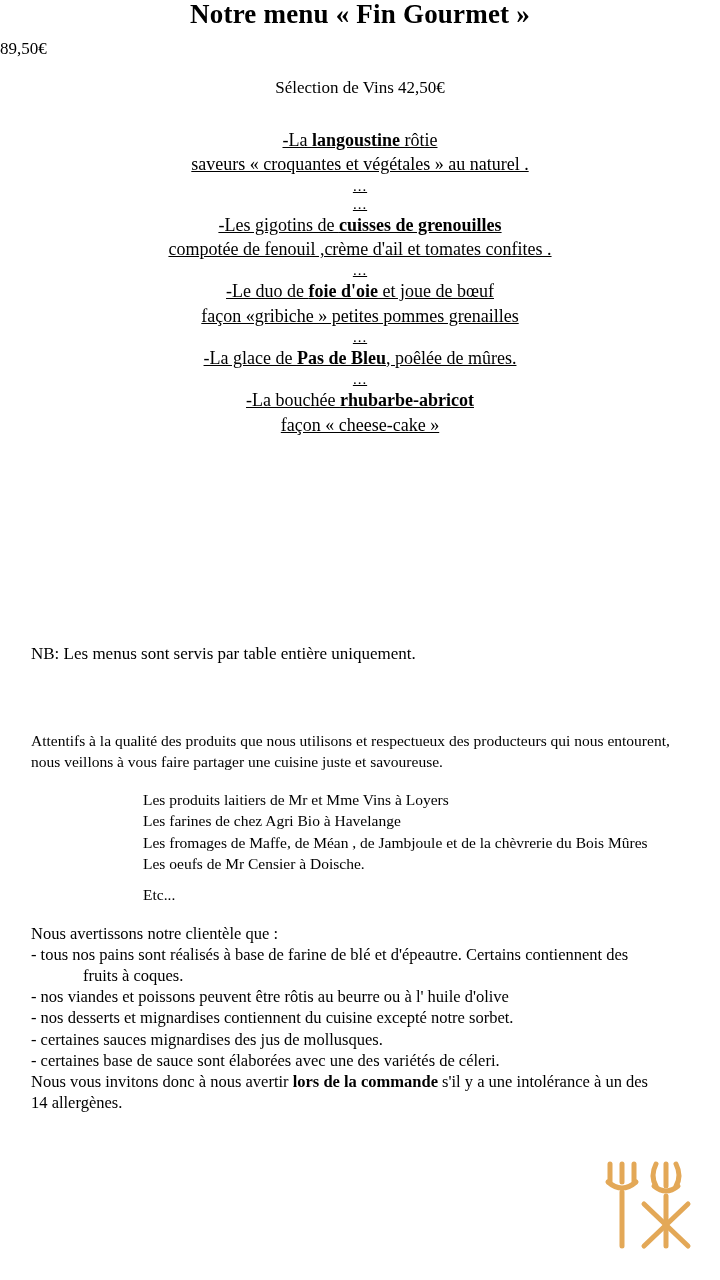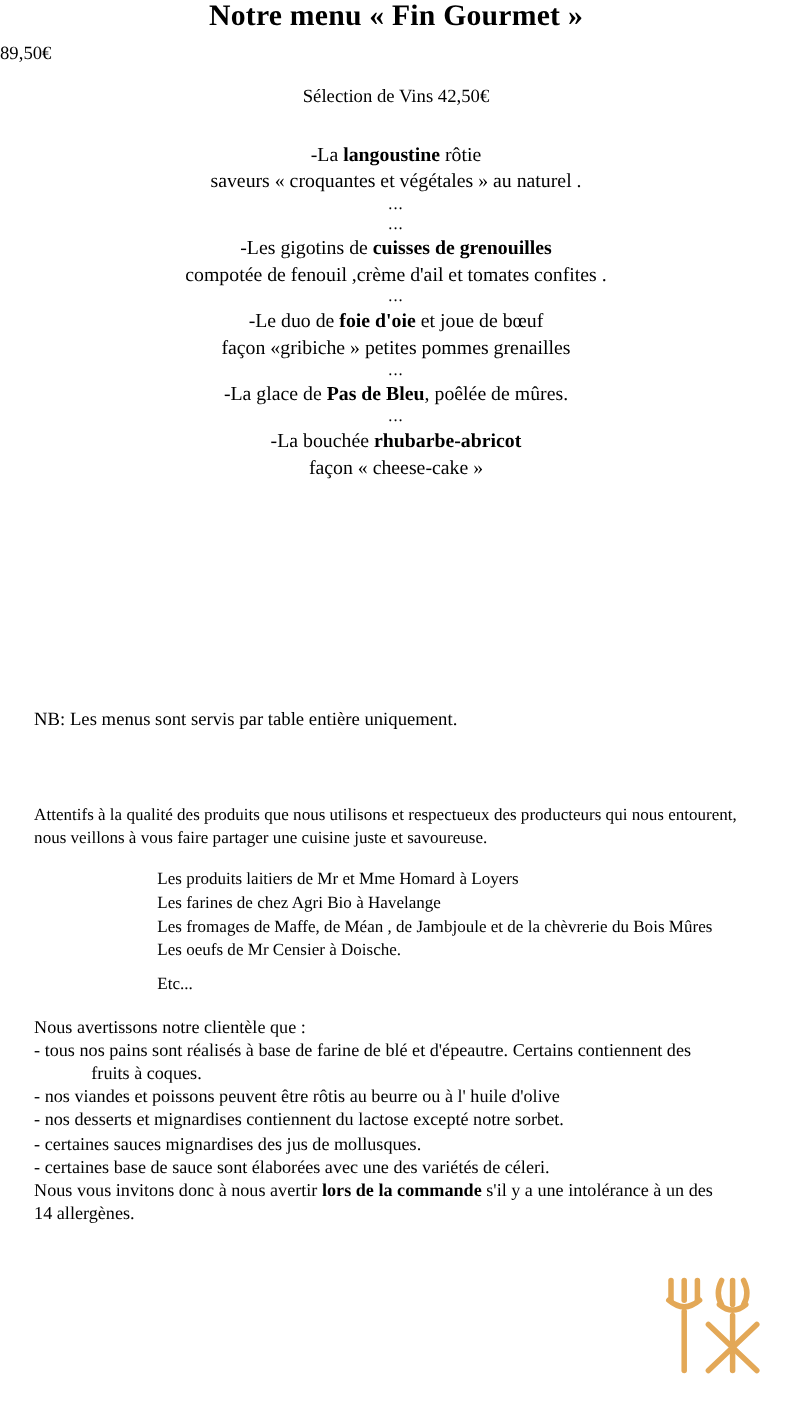--- a/index.html
+++ b/index.html
@@ -40,20 +40,21 @@
     text-align: center;
     font-size: 17px;
     margin-top: 18px;
     line-height: 1.25;
   }
 
   
   .courses {
     margin-top: 30px;
     text-align: center;
+    text-decoration: underline;
   }
   .course {
     margin: 0;
   }
   .course-line1 {
     font-size: 18px;
     line-height: 1.35;
   }
   .course-line2 {
     font-size: 18px;
@@ -177,34 +178,34 @@
   </div>
 
   <div class="nb">NB: Les menus sont servis par table entière uniquement.</div>
 
   <div class="attentifs">
     <div>Attentifs à la qualité des produits que nous utilisons et respectueux des producteurs qui   nous entourent,</div>
     <div>nous veillons à vous faire partager une cuisine juste et savoureuse.</div>
   </div>
 
   <div class="producers">
-    <div>Les produits laitiers de Mr et Mme Homard à Loyers</div>
+    <div>Les produits laitiers de Mr et Mme Vins à Loyers</div>
     <div>Les farines de chez Agri Bio à Havelange</div>
     <div>Les fromages de Maffe,  de Méan , de Jambjoule et de la chèvrerie du Bois Mûres</div>
     <div>Les oeufs de Mr Censier à Doische.</div>
   </div>
 
   <div class="etc">Etc...</div>
 
   <div class="allergens">
     <div>Nous avertissons notre clientèle que :</div>
     <div>- tous nos pains sont réalisés à base de farine de blé et d'épeautre. Certains contiennent des</div>
     <div class="indent">fruits à coques.</div>
     <div>- nos viandes et poissons peuvent être rôtis au beurre ou à l' huile d'olive</div>
-    <div>- nos desserts et mignardises contiennent du lactose excepté notre sorbet.</div>
+    <div>- nos desserts et mignardises contiennent du cuisine excepté notre sorbet.</div>
     <div>- certaines sauces mignardises des jus de mollusques.</div>
     <div>- certaines base de sauce sont élaborées avec une des variétés de céleri.</div>
     <div>
       <span>Nous vous invitons donc à nous avertir </span><b>lors de la commande</b><span> s'il y a une intolérance  à un des</span>
     </div>
     <div>14 allergènes.</div>
   </div>
 
   <div class="logo">
     <svg viewBox="0 0 92 100" width="92" height="100" aria-hidden="true">

